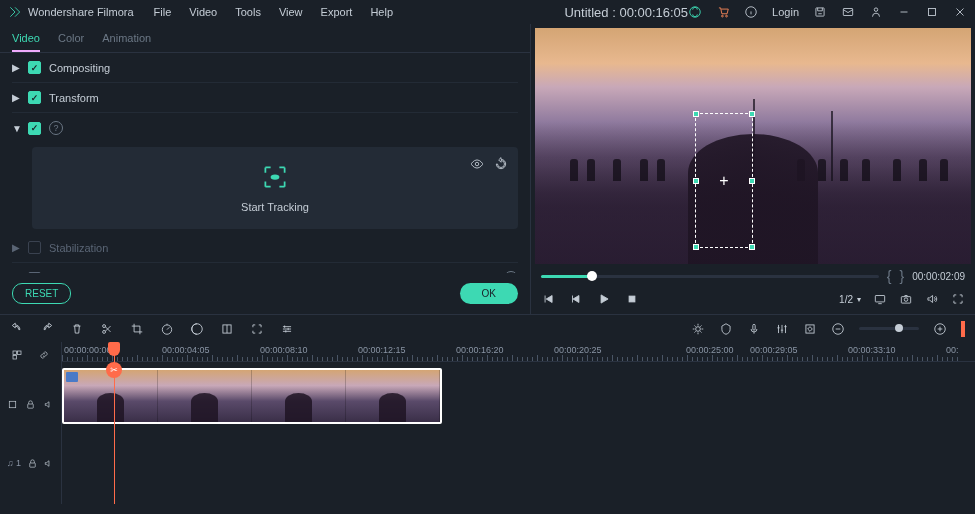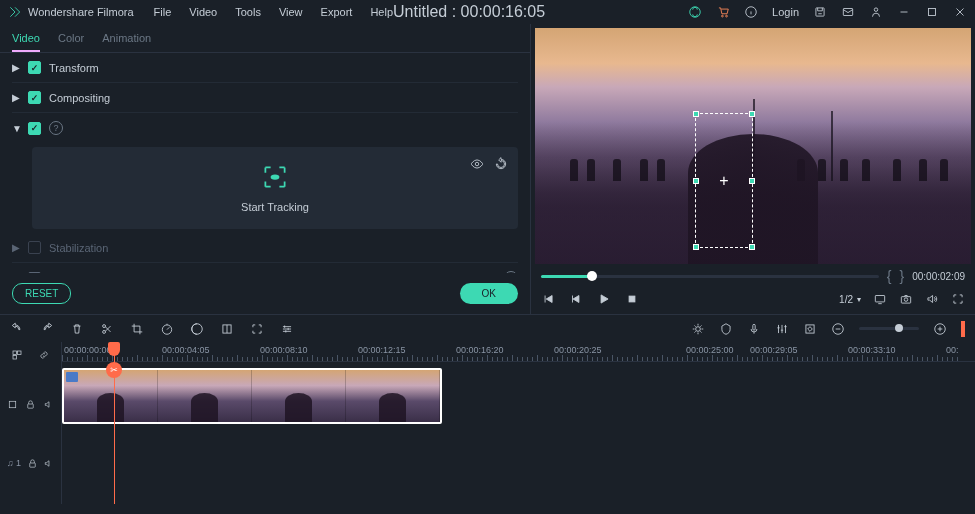--- a/index.html
+++ b/index.html
@@ -2,21 +2,21 @@
 <html><head>
 <meta charset="utf-8">
 <style>
 *{margin:0;padding:0;box-sizing:border-box;font-family:-apple-system,BlinkMacSystemFont,"Segoe UI",sans-serif}
 body{background:#1a2028;color:#c5cdd6;font-size:11px;overflow:hidden;width:975px;height:514px}
 .titlebar{height:24px;background:#1a2028;display:flex;align-items:center;padding:0 8px}
 .logo{width:14px;height:14px;margin-right:6px}
 .app-name{font-size:11px;color:#c5cdd6;margin-right:20px}
 .menu{display:flex;gap:18px}
 .menu-item{font-size:11px;color:#c5cdd6;cursor:pointer}
-.title-center{flex:1;text-align:left;font-size:16px;color:#c5cdd6}
+.title-center{flex:1;text-align:right;font-size:13px;color:#c5cdd6}
 .title-right{display:flex;gap:14px;align-items:center}
 .login-text{font-size:11px;color:#c5cdd6;cursor:pointer}
 .main{display:flex;height:290px}
 .left-panel{width:530px;background:#1a2028;display:flex;flex-direction:column}
 .tabs{display:flex;gap:18px;padding:8px 12px 0;border-bottom:1px solid #2a3240}
 .tab{font-size:11px;padding-bottom:6px;cursor:pointer;color:#6b7785}
 .tab.active{color:#3dd9b3;border-bottom:2px solid #f0abfc}
 .panel-body{flex:1;overflow-y:auto;padding:0 12px}
 .row{display:flex;align-items:center;padding:8px 0;border-bottom:1px solid #232b36}
 .row .arrow{width:16px;color:#c5cdd6;font-size:10px;cursor:pointer}
@@ -145,26 +145,26 @@
   <div class="left-panel">
     <div class="tabs">
       <span class="tab active">Video</span>
       <span class="tab">Color</span>
       <span class="tab">Animation</span>
     </div>
     <div class="panel-body">
       <div class="row">
         <span class="arrow right"></span>
         <span class="chk on"></span>
-        <span class="row-label">Transform</span>
+        <span class="row-label">Compositing</span>
       </div>
       <div class="row">
         <span class="arrow right"></span>
         <span class="chk on"></span>
-        <span class="row-label">Compositing</span>
+        <span class="row-label">Transform</span>
       </div>
       <div class="row" style="border-bottom:none">
         <span class="arrow down"></span>
         <span class="chk on"></span>
         <span class="help-icon">?</span>
       </div>
       <div class="tracking-box">
         <div class="tracking-icons">
           <svg class="ico" viewBox="0 0 24 24">
               <path d="M2 12s4-7 10-7 10 7 10 7-4 7-10 7-10-7-10-7z"></path>

